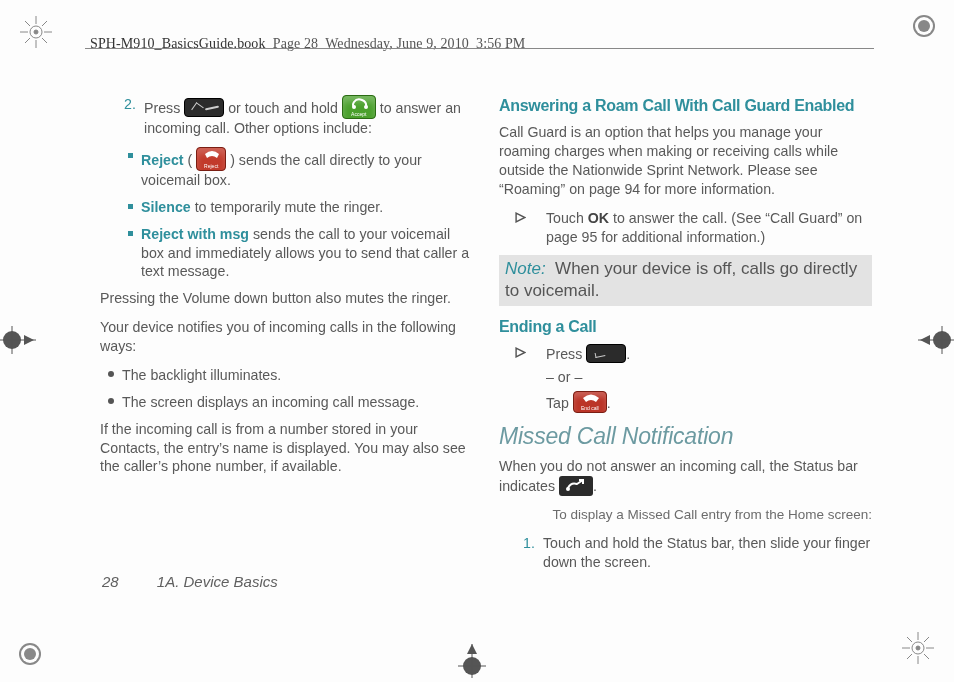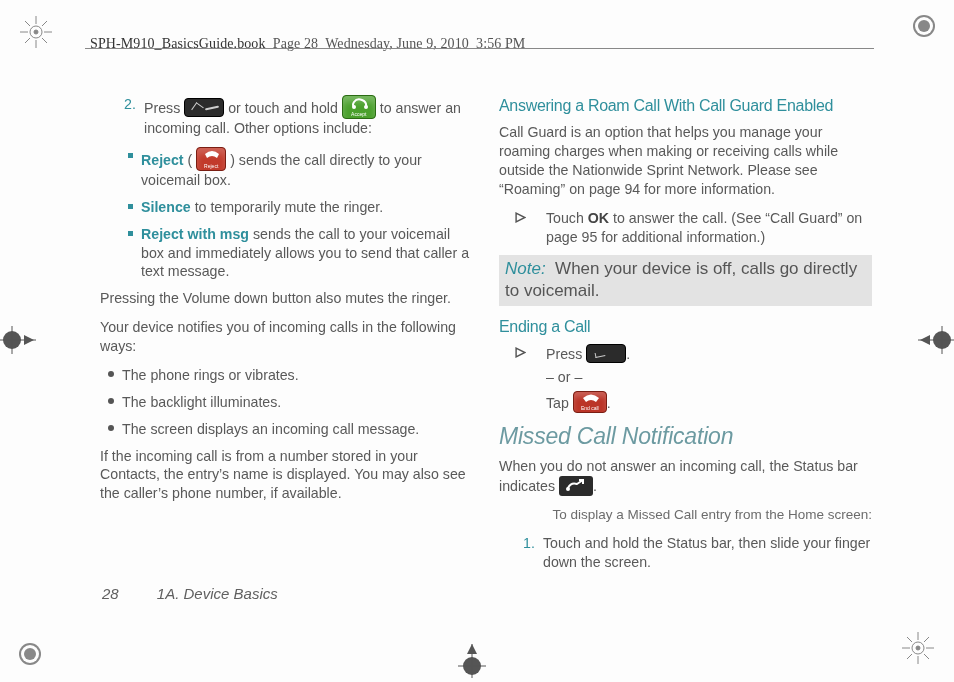--- a/index.html
+++ b/index.html
@@ -35,21 +35,21 @@
   .header-text .dark { color: #333; }
   .page-columns {
     position: absolute;
     top: 95px; left: 100px; right: 82px; bottom: 120px;
     display: flex;
     gap: 26px;
   }
   .col { flex: 1; font-size: 14.2px; line-height: 1.33; color: #595959; }
   .col p { margin-bottom: 10px; }
   .teal { color: #2f8f9c; font-weight: bold; }
-  .hl { color: #2f8f9c; font-family: Arial, sans-serif; font-size: 16px; letter-spacing: -0.3px; margin-bottom: 7px; font-weight: 400; }
+  .hl { color: #2f8f9c; font-family: Arial, sans-serif; font-size: 16px; letter-spacing: -0.3px; margin-bottom: 7px; font-weight: 700; }
   .hl2 { color: #6c9aa1; font-style: italic; font-size: 23px; margin: 8px 0 6px 0; font-family: Arial, sans-serif; letter-spacing: -0.2px; }
   .sub-gray { color: #6c6c6c; font-size: 13.5px; margin-bottom:6px;text-align:right; }
   .li-num { display: flex; gap: 6px; padding-left: 24px; margin-bottom: 9px; }
   .li-num .num { color: #2f8f9c; min-width: 14px; }
   .li-sq { display: flex; gap: 8px; padding-left: 28px; margin-bottom: 8px; }
   .li-sq .sq { width:5px; height:5px; background:#2f8f9c; margin-top:6px; flex-shrink:0;}
   .li-dot { display:flex; gap:8px; padding-left: 8px; margin-bottom:8px;}
   .li-dot .dot { width:6px;height:6px;border-radius:50%;background:#555; margin-top:5px; flex-shrink:0;}
   .li-arrow { display:flex; gap:20px; padding-left:16px; margin-bottom:8px;}
   .arrow-icon { width:11px; height:11px; margin-top:3px; flex-shrink:0; }
@@ -101,21 +101,21 @@
   .note-box {
     background:#e3e3e3;
     font-size:17px;
     padding:3px 6px;
     margin: 6px 0 10px 0;
     color:#555;
   }
   .note-box .nlabel { font-style: italic; color:#2f8f9c; }
   .footer {
     position: absolute;
-    left: 102px; bottom: 80px;
+    left: 102px; bottom: 92px;
     font-style: italic;
     font-size: 15px;
     color: #606060;
     font-family: Arial, sans-serif;
   }
   .footer .pg { margin-right: 34px; }
   .b { font-weight:bold; color:#444; }
 </style>
 </head>
 <body>
@@ -247,24 +247,20 @@
     <div class="li-sq">
       <span class="sq"></span>
       <div><span class="teal">Reject with msg</span><span> sends the call to your voicemail box and immediately allows you to send that caller a text message.</span></div>
     </div>
 
     <p>Pressing the Volume down button also mutes the ringer.</p>
     <p>Your device notifies you of incoming calls in the following ways:</p>
 
     <div class="li-dot">
         <span class="dot"></span>
-        <span>The phone rings or vibrates.</span>
-      </div>
-    <div class="li-dot">
-        <span class="dot"></span>
         <span>The backlight illuminates.</span>
       </div>
     <div class="li-dot">
         <span class="dot"></span>
         <span>The screen displays an incoming call message.</span>
       </div>
 
     <p>If the incoming call is from a number stored in your Contacts, the entry’s name is displayed. You may also see the caller’s phone number, if available.</p>
   </div>
 

